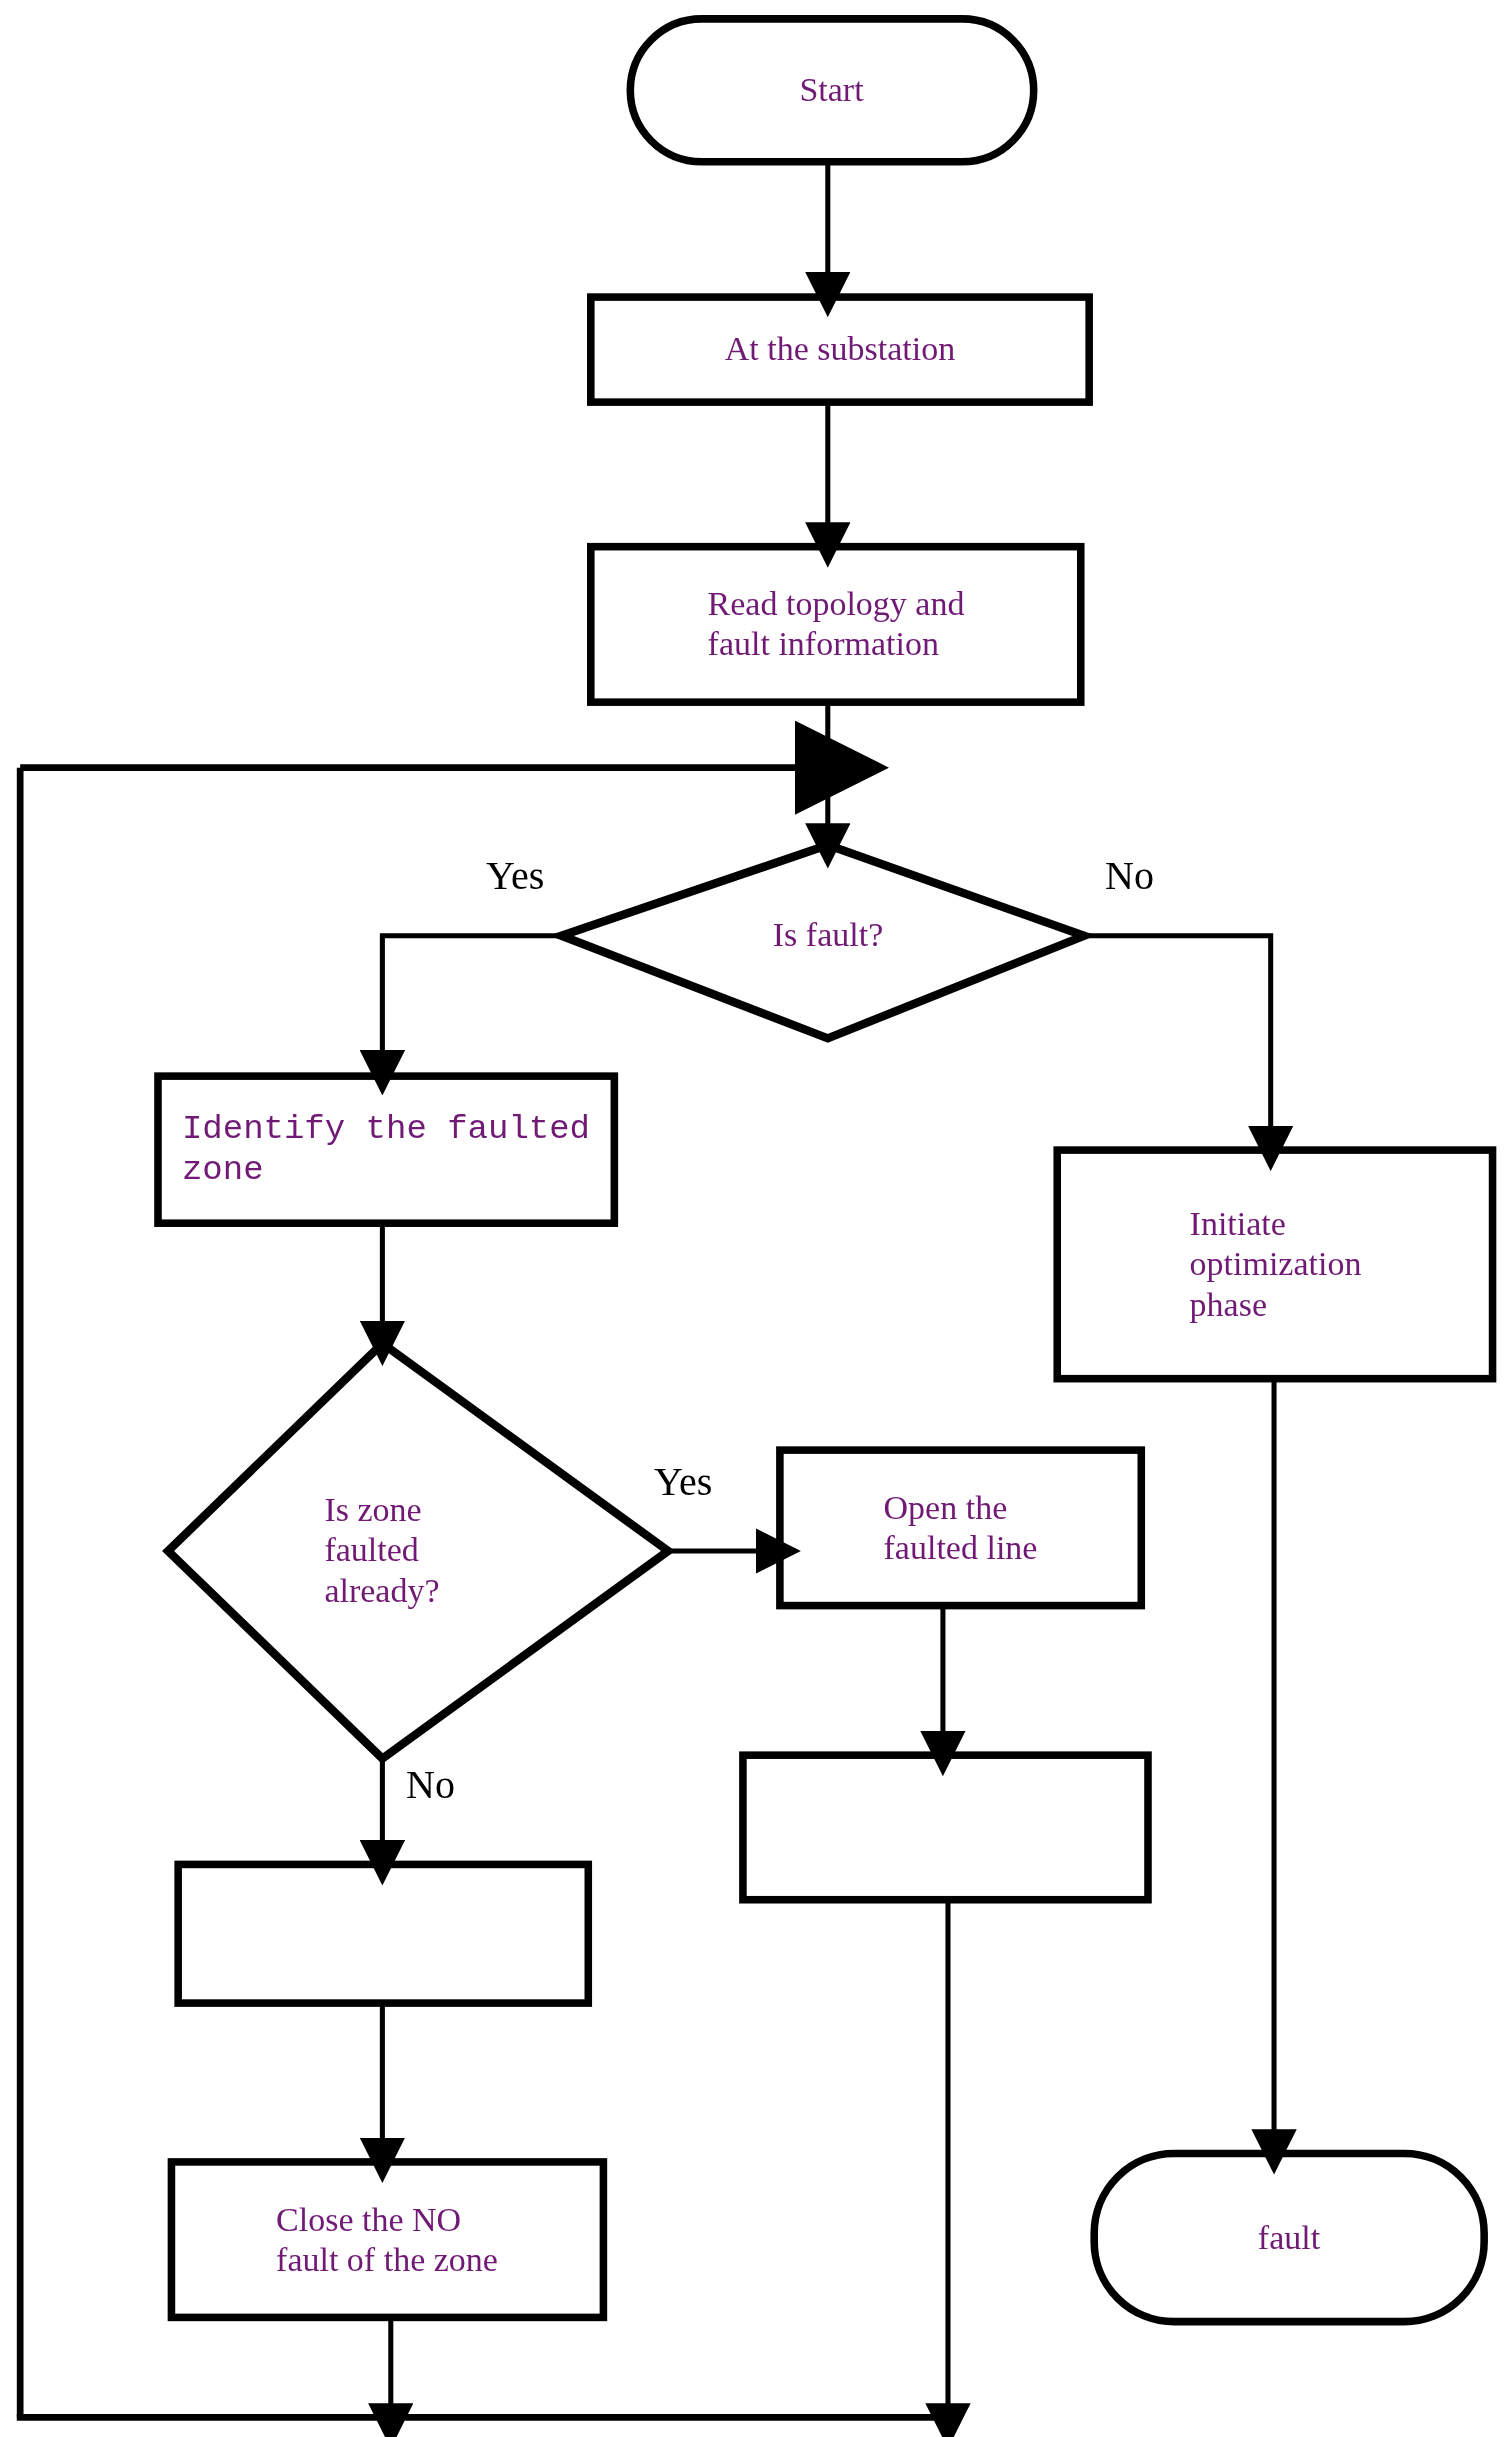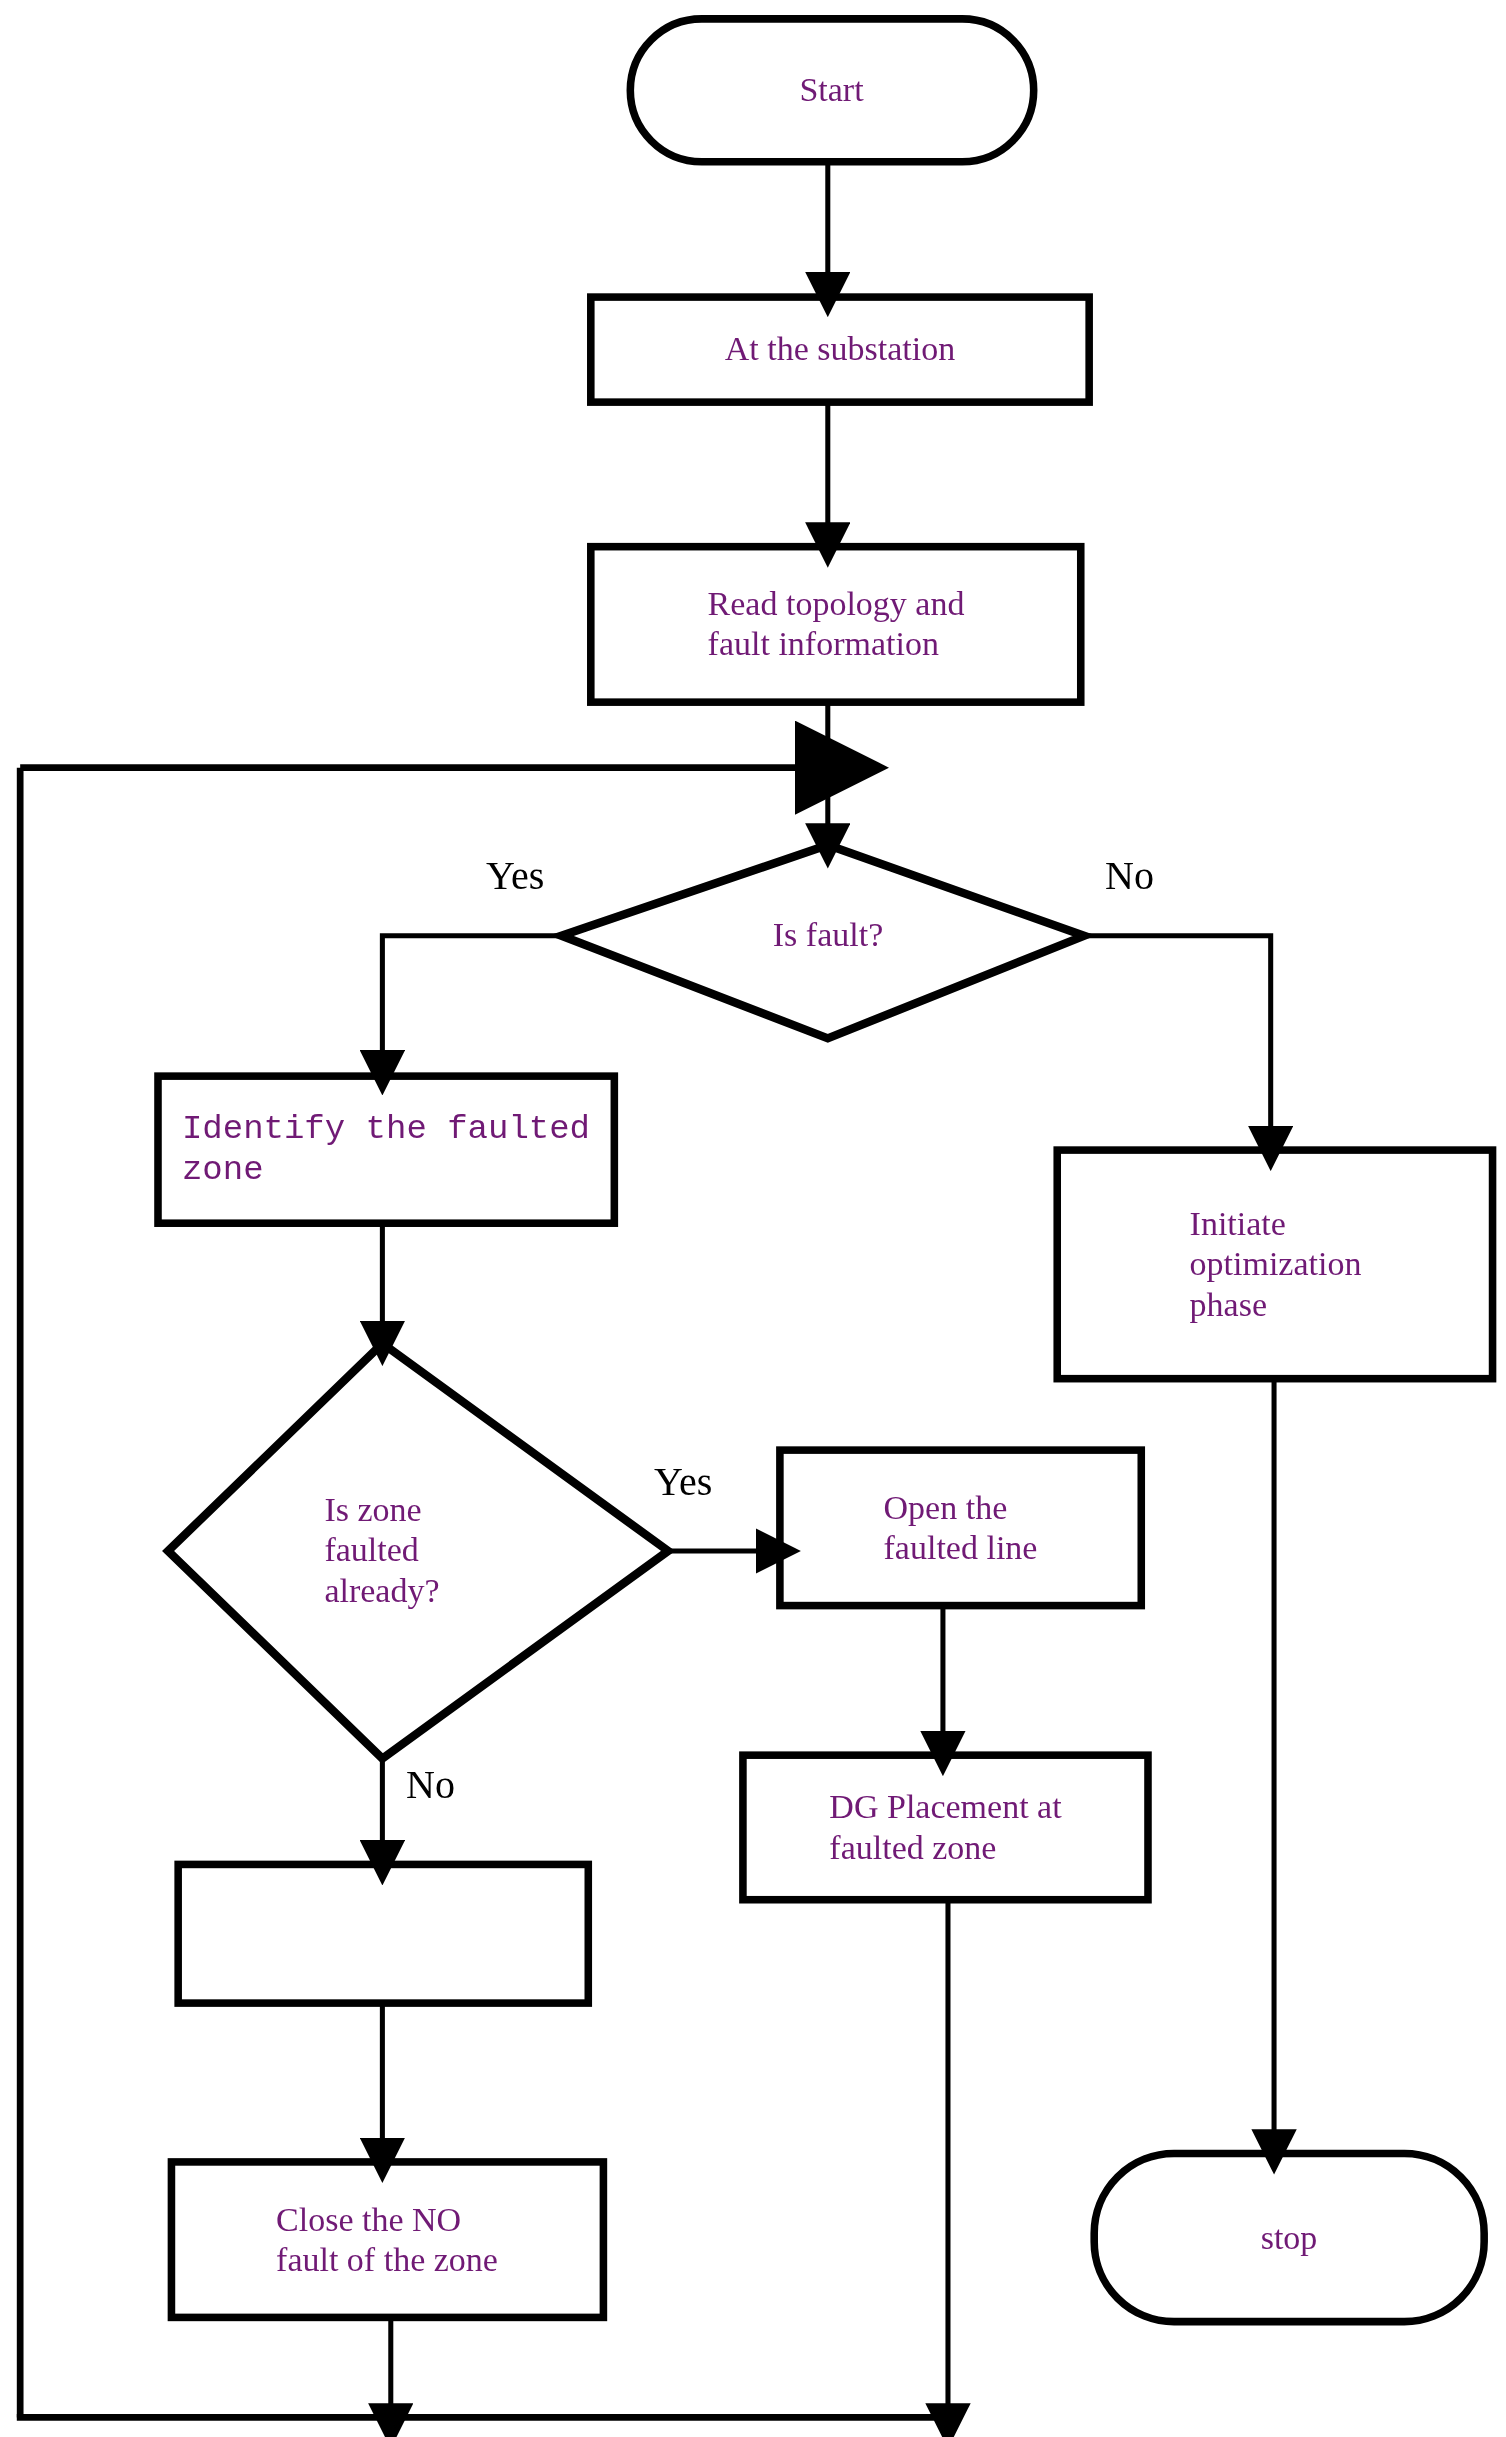--- a/index.html
+++ b/index.html
@@ -134,28 +134,26 @@
 optimization
 phase</div>
 
   <div class="node-label" style="left:256px; top:1454px; width:252px; height:193px;">Is zone
 faulted
 already?</div>
 
   <div class="node-label" style="left:780px; top:1450px; width:361px; height:156px;">Open the
 faulted line</div>
 
-  <div class="node-label" style="left:743px; top:1755px; width:405px; height:145px;">DG Placement at
-faulted zone</div>
 
 
   <div class="node-label" style="left:171px; top:2162px; width:432px; height:156px;">Close the NO
 fault of the zone</div>
 
-  <div class="node-label" style="left:1094px; top:2154px; width:390px; height:168px;">stop</div>
+  <div class="node-label" style="left:1094px; top:2154px; width:390px; height:168px;">fault</div>
 
   <div class="edge-label" style="left:486px; top:852px;">Yes</div>
 
   <div class="edge-label" style="left:1105px; top:852px;">No</div>
 
   <div class="edge-label" style="left:654px; top:1458px;">Yes</div>
 
   <div class="edge-label" style="left:406px; top:1761px;">No</div>
 
 </div>

